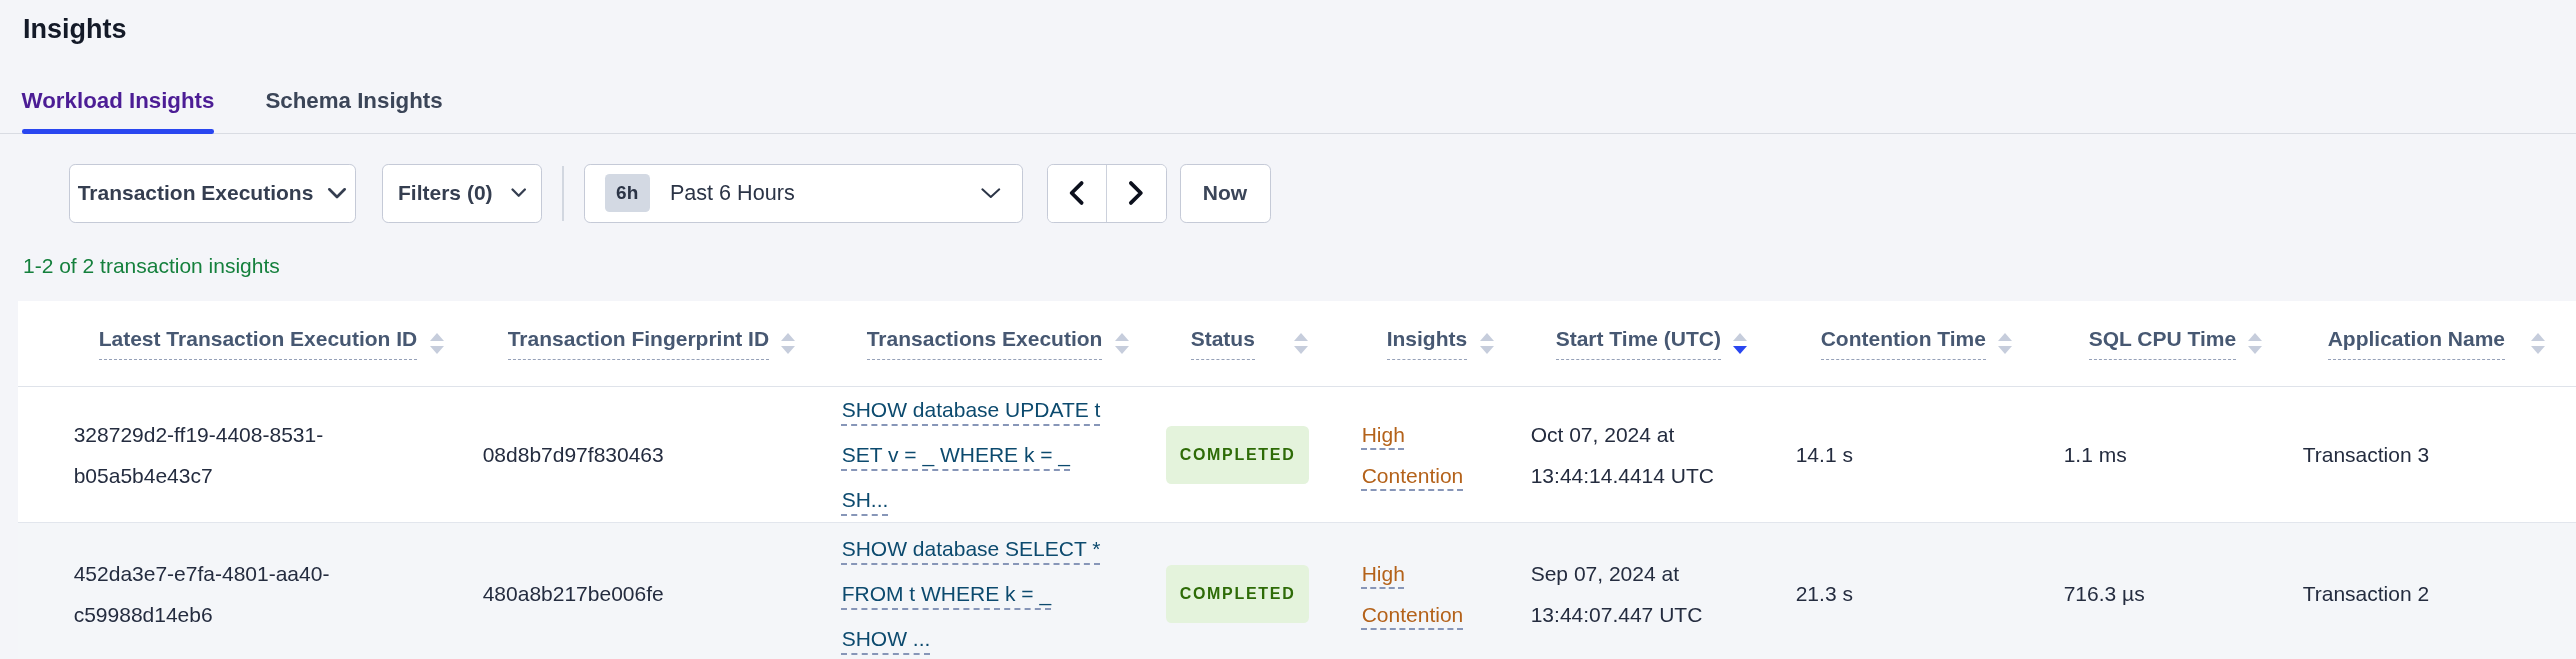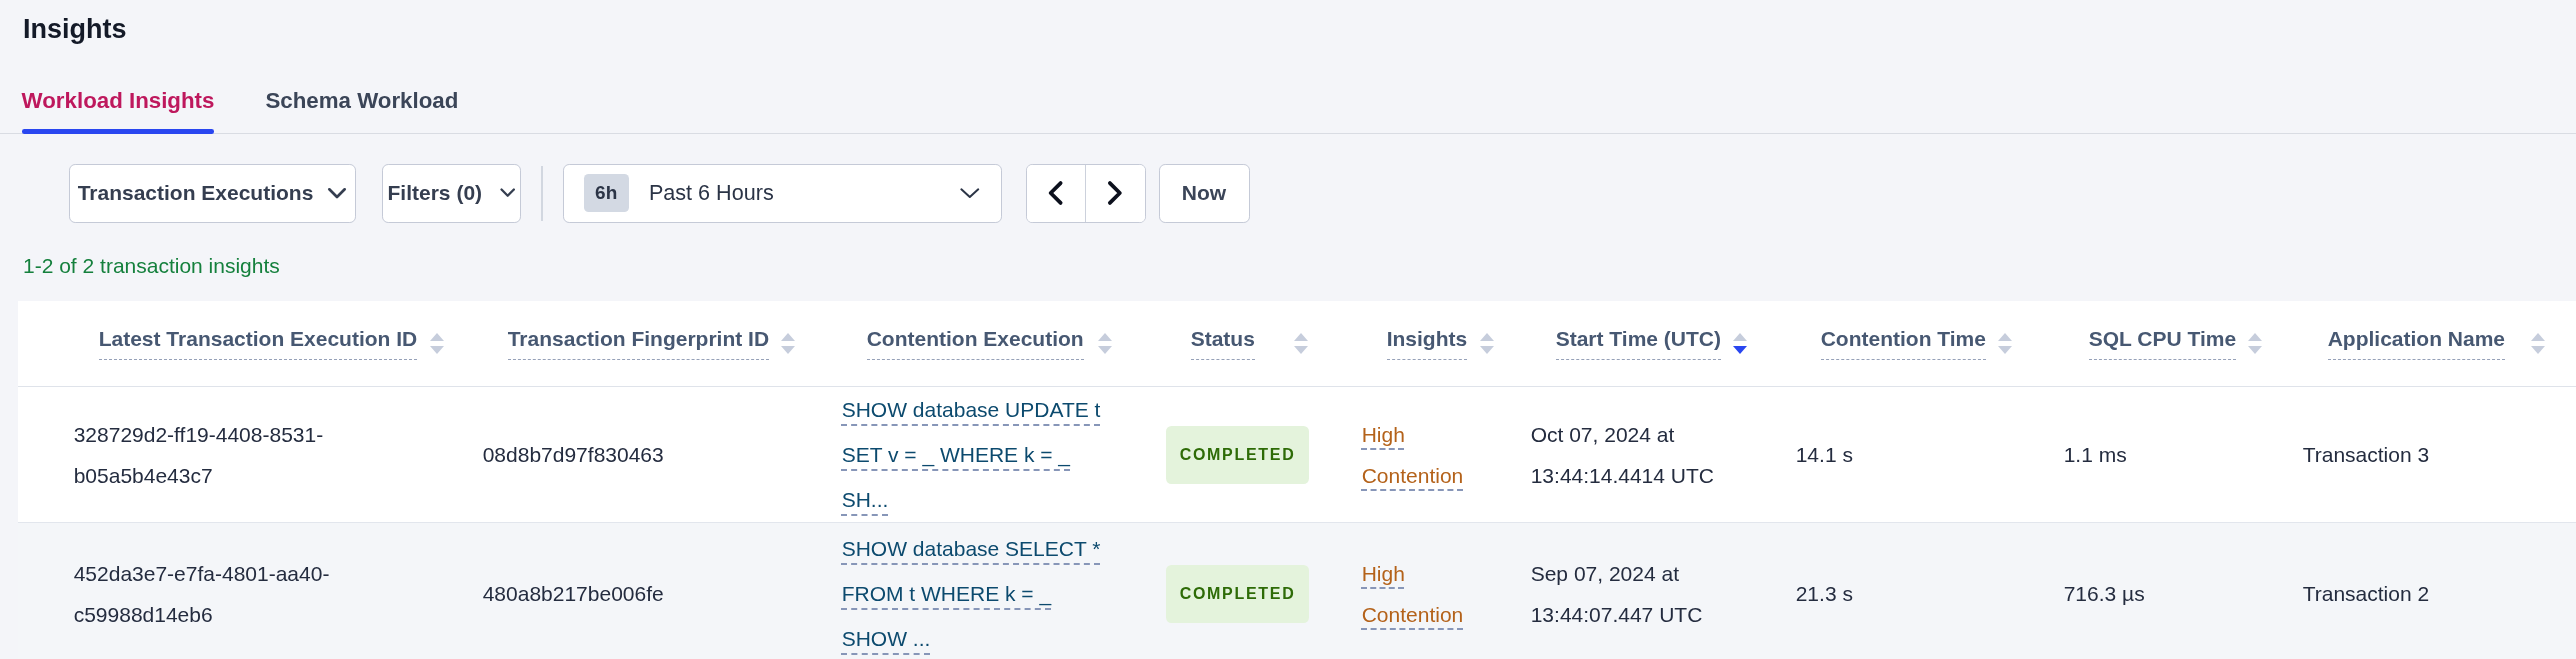--- a/index.html
+++ b/index.html
@@ -18,21 +18,21 @@
   }
   .tabbar {
     display: flex; gap: 51px;
     margin-top: 43px; padding-left: 21.6px;
     border-bottom: 1.5px solid #d9dce3;
   }
   .tab {
     position: relative; padding-bottom: 18.5px;
     font-size: 22.3px; font-weight: 600; color: #3b4558; cursor: pointer;
   }
-  .tab.active { color: #be185d; }
+  .tab.active { color: #4c1d95; }
   .tab.active::after {
     content: ""; position: absolute; left: 0; right: 0; bottom: -1.5px;
     height: 4.6px; background: #2946f0; border-radius: 2.3px;
   }
   
   .toolbar { display: flex; align-items: center; margin: 30px 17px 0 21px; height: 59px; padding-left: 48px; }
   .btn {
     display: flex; align-items: center; justify-content: center;
     height: 59px; background: #fff;
     border: 1.5px solid #c5cad7; border-radius: 6.2px;
@@ -44,21 +44,21 @@
     display: flex; align-items: center; gap: 14px;
     width: 430px; height: 59px; margin-left: 23px;
     background: #fff; border: 1.5px solid #c5cad7; border-radius: 6.2px;
     padding: 0 20px;
   }
   .search-box input {
     flex: 1; border: none; outline: none; background: transparent;
     font-family: inherit; font-size: 22.3px; color: #242c3f; min-width: 0;
   }
   .search-box input::placeholder { color: #818da8; }
-  .filters-btn { width: 139px; margin-left: 26px; gap: 18px; }
+  .filters-btn { width: 160px; margin-left: 26px; gap: 18px; }
   .vdivider { width: 1.5px; height: 55px; background: #d2d7e0; margin: 0 20px; }
   .time-picker { width: 439px; justify-content: flex-start; padding: 0 20px; gap: 20px; font-weight: 500; }
   .time-badge {
     background: #d3d9e3; border-radius: 4.6px; padding: 7.7px 11.6px;
     font-size: 19px; font-weight: 700; color: #2b3446;
   }
   .time-label { font-size: 21.6px; font-weight: 500; color: #2b3446; }
   .time-picker .chev-thin { margin-left: auto; }
   .nav-group {
     display: flex; height: 59px; margin-left: 24px;
@@ -118,21 +118,21 @@
 
 <div>
 
   <h1 class="page-title">Insights</h1>
 
   <div class="tabbar">
     <div class="tab active">
       <span>Workload Insights</span>
     </div>
     <div class="tab">
-      <span>Schema Workload</span>
+      <span>Schema Insights</span>
     </div>
   </div>
 
   <div class="toolbar">
     <button class="btn type-btn">
       <span>Transaction Executions</span>
       <svg width="20" height="12.3" viewBox="0 0 26 16">
           <polyline points="3,3 13,13 23,3" fill="none" stroke="#353e50" stroke-width="3.5" stroke-linecap="round" stroke-linejoin="round"></polyline>
         </svg>
     </button>
@@ -201,21 +201,21 @@
               <div class="th-inner">
                 <span class="th-label">Transaction Fingerprint ID</span>
                 <span class="sort">
                   <i class="arr up"></i>
                   <i class="arr down"></i>
                 </span>
               </div>
             </th>
           <th>
               <div class="th-inner">
-                <span class="th-label">Contention Execution</span>
+                <span class="th-label">Transactions Execution</span>
                 <span class="sort">
                   <i class="arr up"></i>
                   <i class="arr down"></i>
                 </span>
               </div>
             </th>
           <th>
               <div class="th-inner">
                 <span class="th-label">Status</span>
                 <span class="sort">

